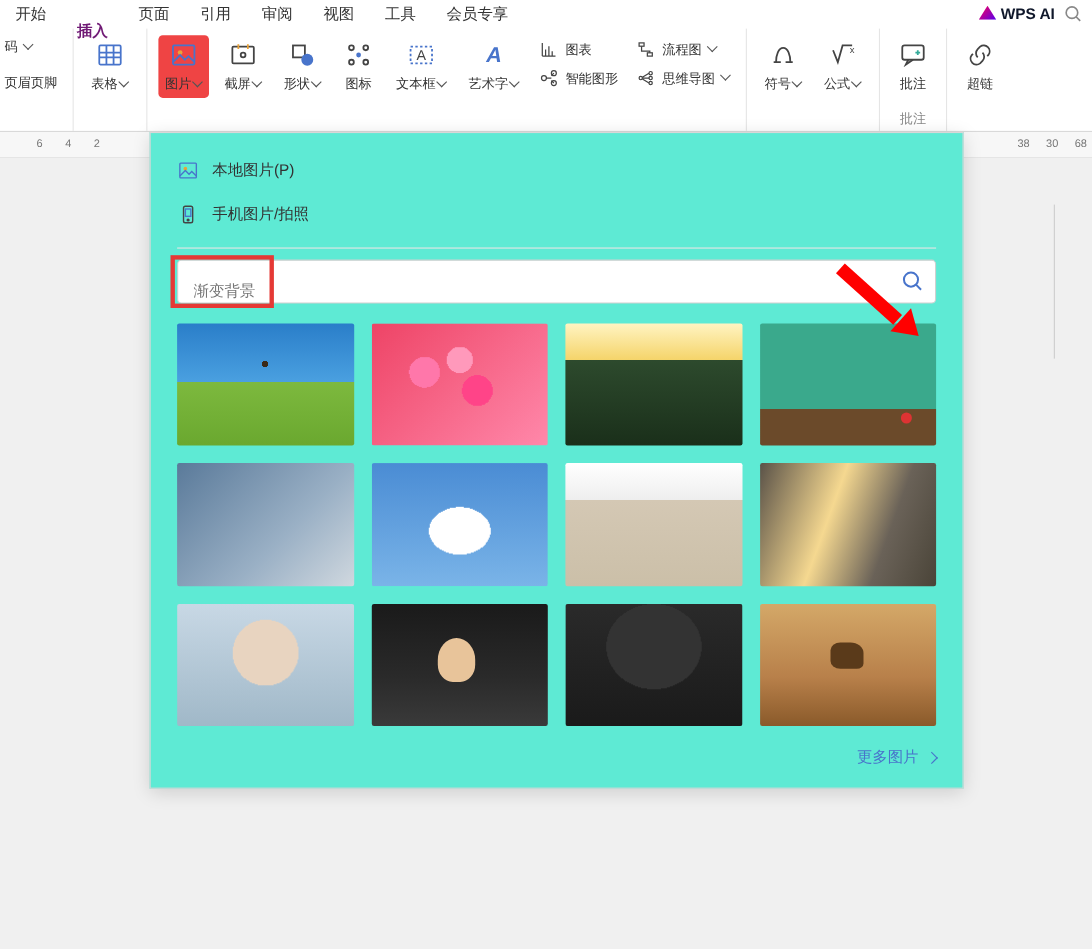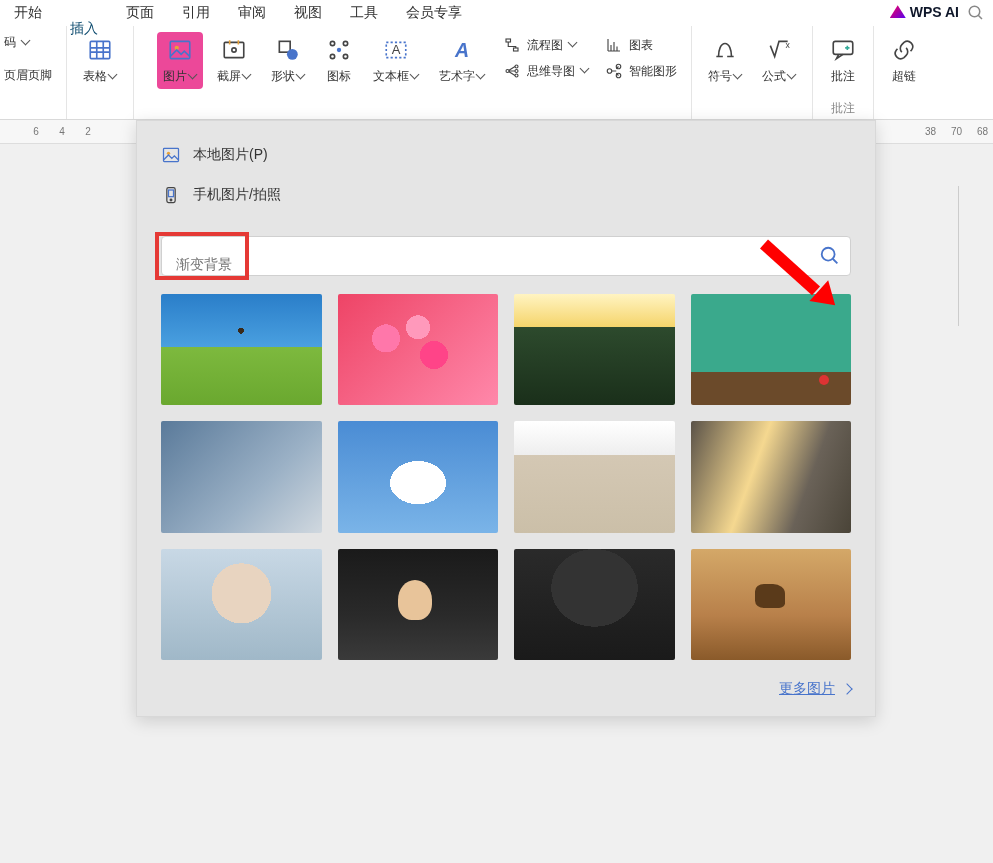--- a/index.html
+++ b/index.html
@@ -1,44 +1,44 @@
 <!DOCTYPE html>
 <html><head>
 <meta charset="utf-8">
 <style>
 *{box-sizing:border-box;margin:0;padding:0;font-family:"Microsoft YaHei",sans-serif;}
 body{background:#fff;width:993px;height:863px;overflow:hidden;position:relative;}
 
 .menubar{display:flex;align-items:center;height:26px;padding:0 8px;gap:16px;font-size:14px;color:#333;border-bottom:1px solid transparent;}
 .menubar .tab{cursor:pointer;padding:2px 6px;}
-.menubar .tab.active{color:#0c4a6e;font-weight:400;margin-top:32px;}
+.menubar .tab.active{color:#701a75;font-weight:700;margin-top:32px;}
 .menubar-right{margin-left:auto;display:flex;align-items:center;gap:8px;color:#999;}
 .wps-ai{color:#0f172a;font-weight:600;}
 .wps-ai-icon{display:inline-block;width:16px;height:16px;background:linear-gradient(135deg,#f05,#40f);clip-path:polygon(50% 0,100% 80%,0 80%);margin-right:4px;vertical-align:middle;}
 
 .ribbon{display:flex;align-items:flex-start;height:94px;border-bottom:1px solid #d9d9d9;background:#fff;}
 .r-group{display:flex;flex-direction:column;align-items:center;justify-content:flex-start;padding:6px 10px 0;height:100%;position:relative;}
 .r-group + .r-group{border-left:1px solid #e5e5e5;}
 .r-group .big{display:flex;flex-direction:column;align-items:center;gap:4px;cursor:pointer;font-size:12px;color:#333;padding:4px 6px;border-radius:4px;}
-.r-group .big.sel{background:#ec4899;margin-left:13px;}
+.r-group .big.sel{background:#ef4444;}
 .big .ico{width:28px;height:28px;display:flex;align-items:center;justify-content:center;}
 .big .lbl{display:flex;align-items:center;gap:2px;}
 .small-col{display:flex;flex-direction:column;gap:4px;align-items:flex-start;}
 .small-row{display:flex;align-items:center;gap:6px;font-size:12px;color:#333;cursor:pointer;padding:2px 4px;}
 .chev-d{width:8px;height:8px;display:inline-block;}
 .chev-d::after{content:"";display:block;width:6px;height:6px;border-right:1.2px solid #555;border-bottom:1.2px solid #555;transform:rotate(45deg);margin-top:-2px;}
 .grp-label{font-size:12px;color:#888;position:absolute;bottom:2px;left:0;right:0;text-align:center;}
 
 .ruler{height:24px;background:#f7f7f7;border-bottom:1px solid #ddd;display:flex;align-items:center;font-size:10px;color:#777;padding-left:8px;gap:18px;overflow:hidden;}
 .ruler span{width:8px;text-align:center;}
 
 .canvas{position:absolute;left:0;top:144px;right:0;bottom:0;background:#f0f0f0;}
 .page-edge{position:absolute;right:34px;top:186px;width:6px;height:140px;border-right:1px solid #ccc;}
 
-.dropdown{position:absolute;left:136px;top:120px;width:740px;background:#e5e5e5;border:1px solid #d8d8d8;box-shadow:0 4px 16px rgba(0,0,0,0.15);padding:14px 0 18px;}
+.dropdown{position:absolute;left:136px;top:120px;width:740px;background:#5eead4;border:1px solid #d8d8d8;box-shadow:0 4px 16px rgba(0,0,0,0.15);padding:14px 0 18px;}
 .dd-item{display:flex;align-items:center;gap:12px;padding:10px 24px;font-size:14px;color:#333;cursor:pointer;}
 .dd-item .mico{width:20px;height:20px;display:flex;align-items:center;justify-content:center;}
 .dd-sep{height:1px;background:#e5e5e5;margin:10px 24px;}
 
 .search-wrap{margin:6px 24px 0;position:relative;}
 .search-box{width:100%;height:40px;border:1px solid #d0d0d0;border-radius:4px;padding:16px 42px 0 14px;font-size:14px;color:#666;outline:none;}
 .search-icn{position:absolute;right:10px;top:50%;transform:translateY(-50%);width:22px;height:22px;cursor:pointer;color:#4874CB;}
 .red-box{position:absolute;left:-6px;top:-4px;width:94px;height:48px;border:4px solid #E53935;pointer-events:none;}
 
 .grid{display:grid;grid-template-columns:repeat(4,1fr);gap:16px;padding:18px 24px 0;}
@@ -53,21 +53,21 @@
 .t6{background:radial-gradient(ellipse at 50% 55%,#fff 0 28px,transparent 28px),linear-gradient(to bottom,#4a8cd4 0%,#7ab4e8 100%);}
 .t7{background:linear-gradient(to bottom,#fff 0%,#eee 30%,#d4c8b4 30%,#cbbfa8 100%);}
 .t8{background:linear-gradient(110deg,#5a5248 0%,#f5d890 40%,#6a6258 70%,#4a4438 100%);}
 .t9{background:radial-gradient(circle at 50% 40%,#e8d4c0 0 30px,transparent 30px),linear-gradient(to bottom,#c8d8e5 0%,#a0b8c8 100%);}
 .t10{background:linear-gradient(to bottom,#1a1a1a 0%,#2a2a2a 60%,#3a3a3a 100%);position:relative;}
 .t10::after{content:"";position:absolute;left:38%;top:28%;width:34px;height:40px;background:#e8c49a;border-radius:50% 50% 40% 40%;}
 .t11{background:radial-gradient(ellipse at 50% 35%,#333 0 38%,transparent 38%),linear-gradient(to bottom,#2a2a2a 0%,#1a1a1a 100%);}
 .t12{background:linear-gradient(to bottom,#d4a868 0%,#b8804a 60%,#8a5a2a 100%);position:relative;}
 .t12::after{content:"";position:absolute;left:40%;top:32%;width:30px;height:24px;background:#5a3a1a;border-radius:30% 40% 20% 30%;}
 
-.more{display:flex;justify-content:flex-end;align-items:center;gap:8px;padding:20px 24px 0;font-size:14px;color:#4874CB;cursor:pointer;text-decoration:underline;}
+.more{display:flex;justify-content:flex-end;align-items:center;gap:8px;padding:20px 24px 0;font-size:14px;color:#4874CB;cursor:pointer;}
 .more .chev-r{width:8px;height:8px;border-top:1.5px solid #4874CB;border-right:1.5px solid #4874CB;transform:rotate(45deg);}
 
 .arrow{position:absolute;left:764px;top:238px;pointer-events:none;}
 .arrow-line{width:70px;height:12px;background:#F00;transform:rotate(42deg);transform-origin:left center;}
 .arrow-head{position:absolute;left:52px;top:46px;width:0;height:0;border-left:22px solid #F00;border-top:14px solid transparent;border-bottom:14px solid transparent;transform:rotate(42deg);}
 
 svg{display:block;}
 </style>
 </head>
 <body>
@@ -193,56 +193,56 @@
           </svg>
         </span>
       <span class="lbl">
           <span>艺术字</span>
           <span class="chev-d"></span>
         </span>
     </div>
     <div class="small-col" style="margin-top:2px;">
       <div class="small-row">
           <svg width="18" height="18" viewBox="0 0 24 24" fill="none" stroke="#444" stroke-width="1.5">
+            <path d="M4 20V4M4 20h16M8 20v-8M12 20v-12M16 20v-6"></path>
+          </svg>
+          <span>图表</span>
+        </div>
+      <div class="small-row">
+          <svg width="18" height="18" viewBox="0 0 24 24" fill="none" stroke="#444" stroke-width="1.5">
+            <circle cx="6" cy="12" r="3"></circle>
+            <circle cx="18" cy="6" r="3"></circle>
+            <circle cx="18" cy="18" r="3"></circle>
+            <path d="M9 12h6M15 9l3-3M15 15l3 3"></path>
+          </svg>
+          <span>智能图形</span>
+        </div>
+    </div>
+    <div class="small-col" style="margin-top:2px;">
+      <div class="small-row">
+          <svg width="18" height="18" viewBox="0 0 24 24" fill="none" stroke="#444" stroke-width="1.5">
             <rect x="4" y="4" width="6" height="4"></rect>
             <rect x="14" y="16" width="6" height="4"></rect>
             <path d="M7 8v6h10v2"></path>
           </svg>
           <span>流程图</span>
           <span class="chev-d"></span>
         </div>
       <div class="small-row">
           <svg width="18" height="18" viewBox="0 0 24 24" fill="none" stroke="#444" stroke-width="1.5">
             <circle cx="6" cy="12" r="2"></circle>
             <circle cx="18" cy="6" r="2"></circle>
             <circle cx="18" cy="12" r="2"></circle>
             <circle cx="18" cy="18" r="2"></circle>
             <path d="M8 12h8M8 11l8-5M8 13l8 5"></path>
           </svg>
           <span>思维导图</span>
           <span class="chev-d"></span>
         </div>
     </div>
-    <div class="small-col" style="margin-top:2px;">
-      <div class="small-row">
-          <svg width="18" height="18" viewBox="0 0 24 24" fill="none" stroke="#444" stroke-width="1.5">
-            <path d="M4 20V4M4 20h16M8 20v-8M12 20v-12M16 20v-6"></path>
-          </svg>
-          <span>图表</span>
-        </div>
-      <div class="small-row">
-          <svg width="18" height="18" viewBox="0 0 24 24" fill="none" stroke="#444" stroke-width="1.5">
-            <circle cx="6" cy="12" r="3"></circle>
-            <circle cx="18" cy="6" r="3"></circle>
-            <circle cx="18" cy="18" r="3"></circle>
-            <path d="M9 12h6M15 9l3-3M15 15l3 3"></path>
-          </svg>
-          <span>智能图形</span>
-        </div>
-    </div>
   </div>
 
   <div class="r-group" style="flex-direction:row;gap:8px;align-items:flex-start;">
     <div class="big">
       <span class="ico">
           <svg width="26" height="26" viewBox="0 0 24 24" fill="none" stroke="#444" stroke-width="1.5">
             <path d="M6 18c0-6 2-12 6-12s6 6 6 12M4 18h6M14 18h6"></path>
           </svg>
         </span>
       <span class="lbl">
@@ -293,21 +293,21 @@
     </div>
   </div>
 </div>
 
 <div class="ruler">
   <span style="margin-left:24px">6</span>
   <span>4</span>
   <span>2</span>
   <span style="flex:1"></span>
   <span>38</span>
-  <span>70</span>
+  <span>30</span>
   <span style="margin-right:8px">68</span>
 </div>
 
 <div class="canvas"></div>
 <div class="page-edge"></div>
 
 <div class="dropdown">
   <div class="dd-item">
     <span class="mico">
         <svg width="20" height="20" viewBox="0 0 24 24" fill="none" stroke="#4874CB" stroke-width="1.5">

